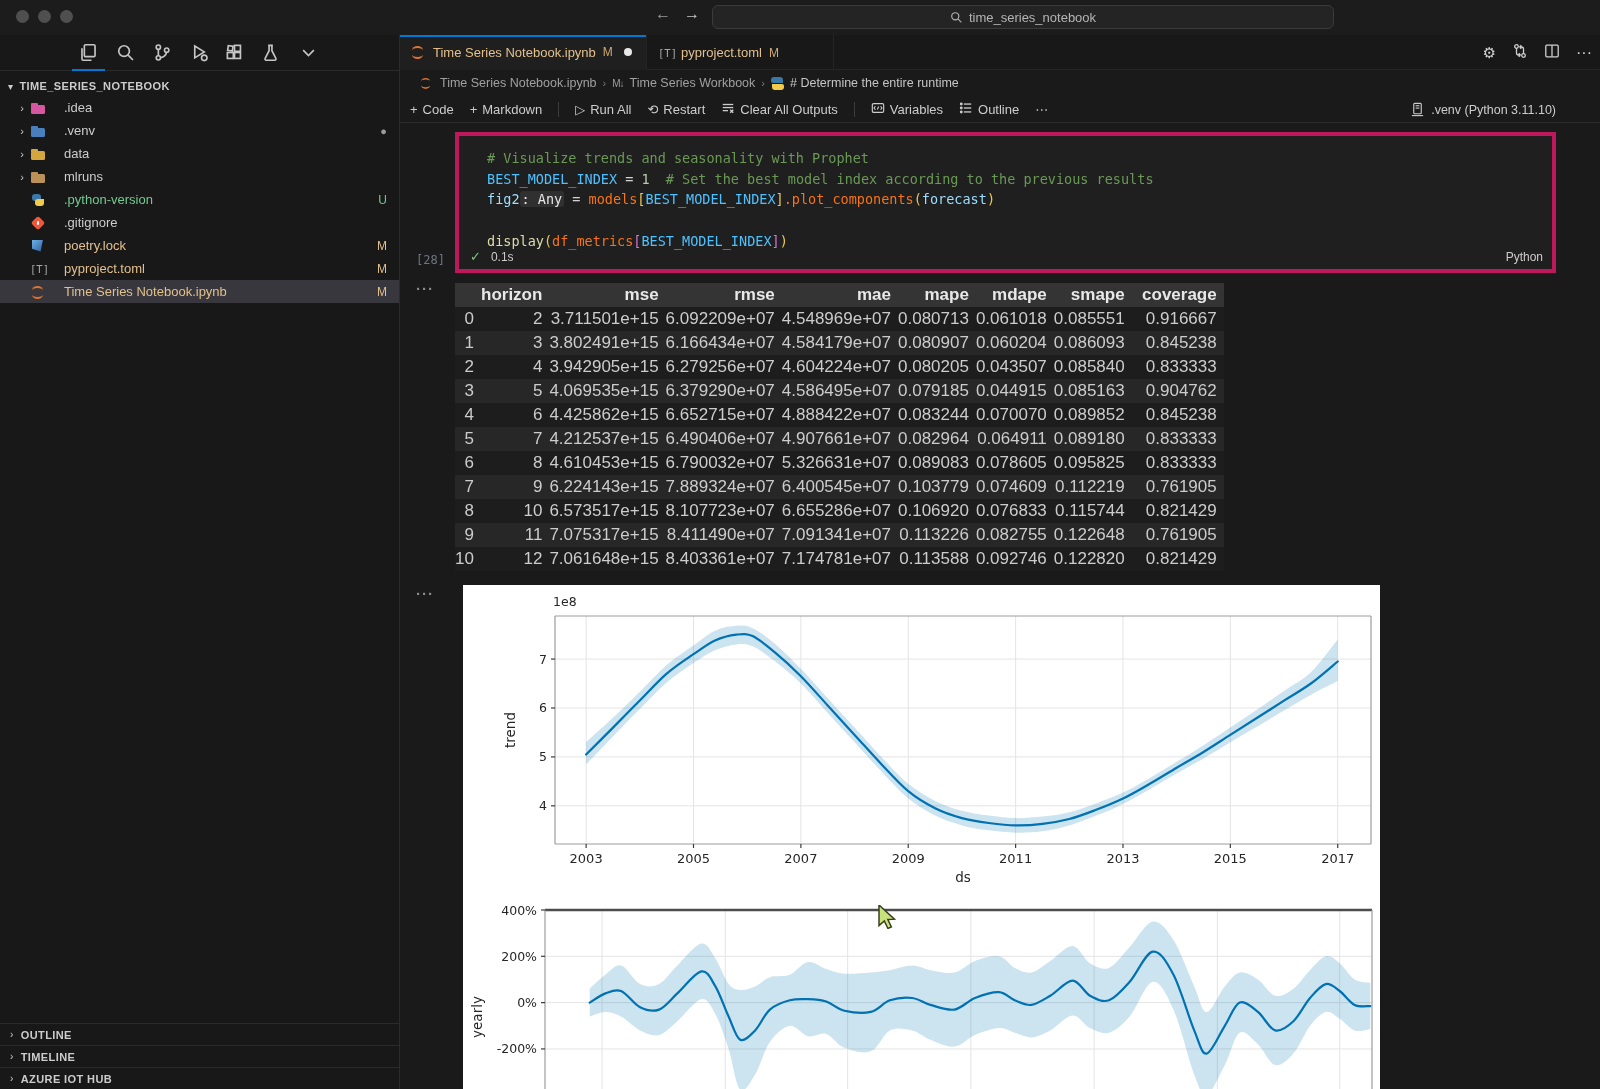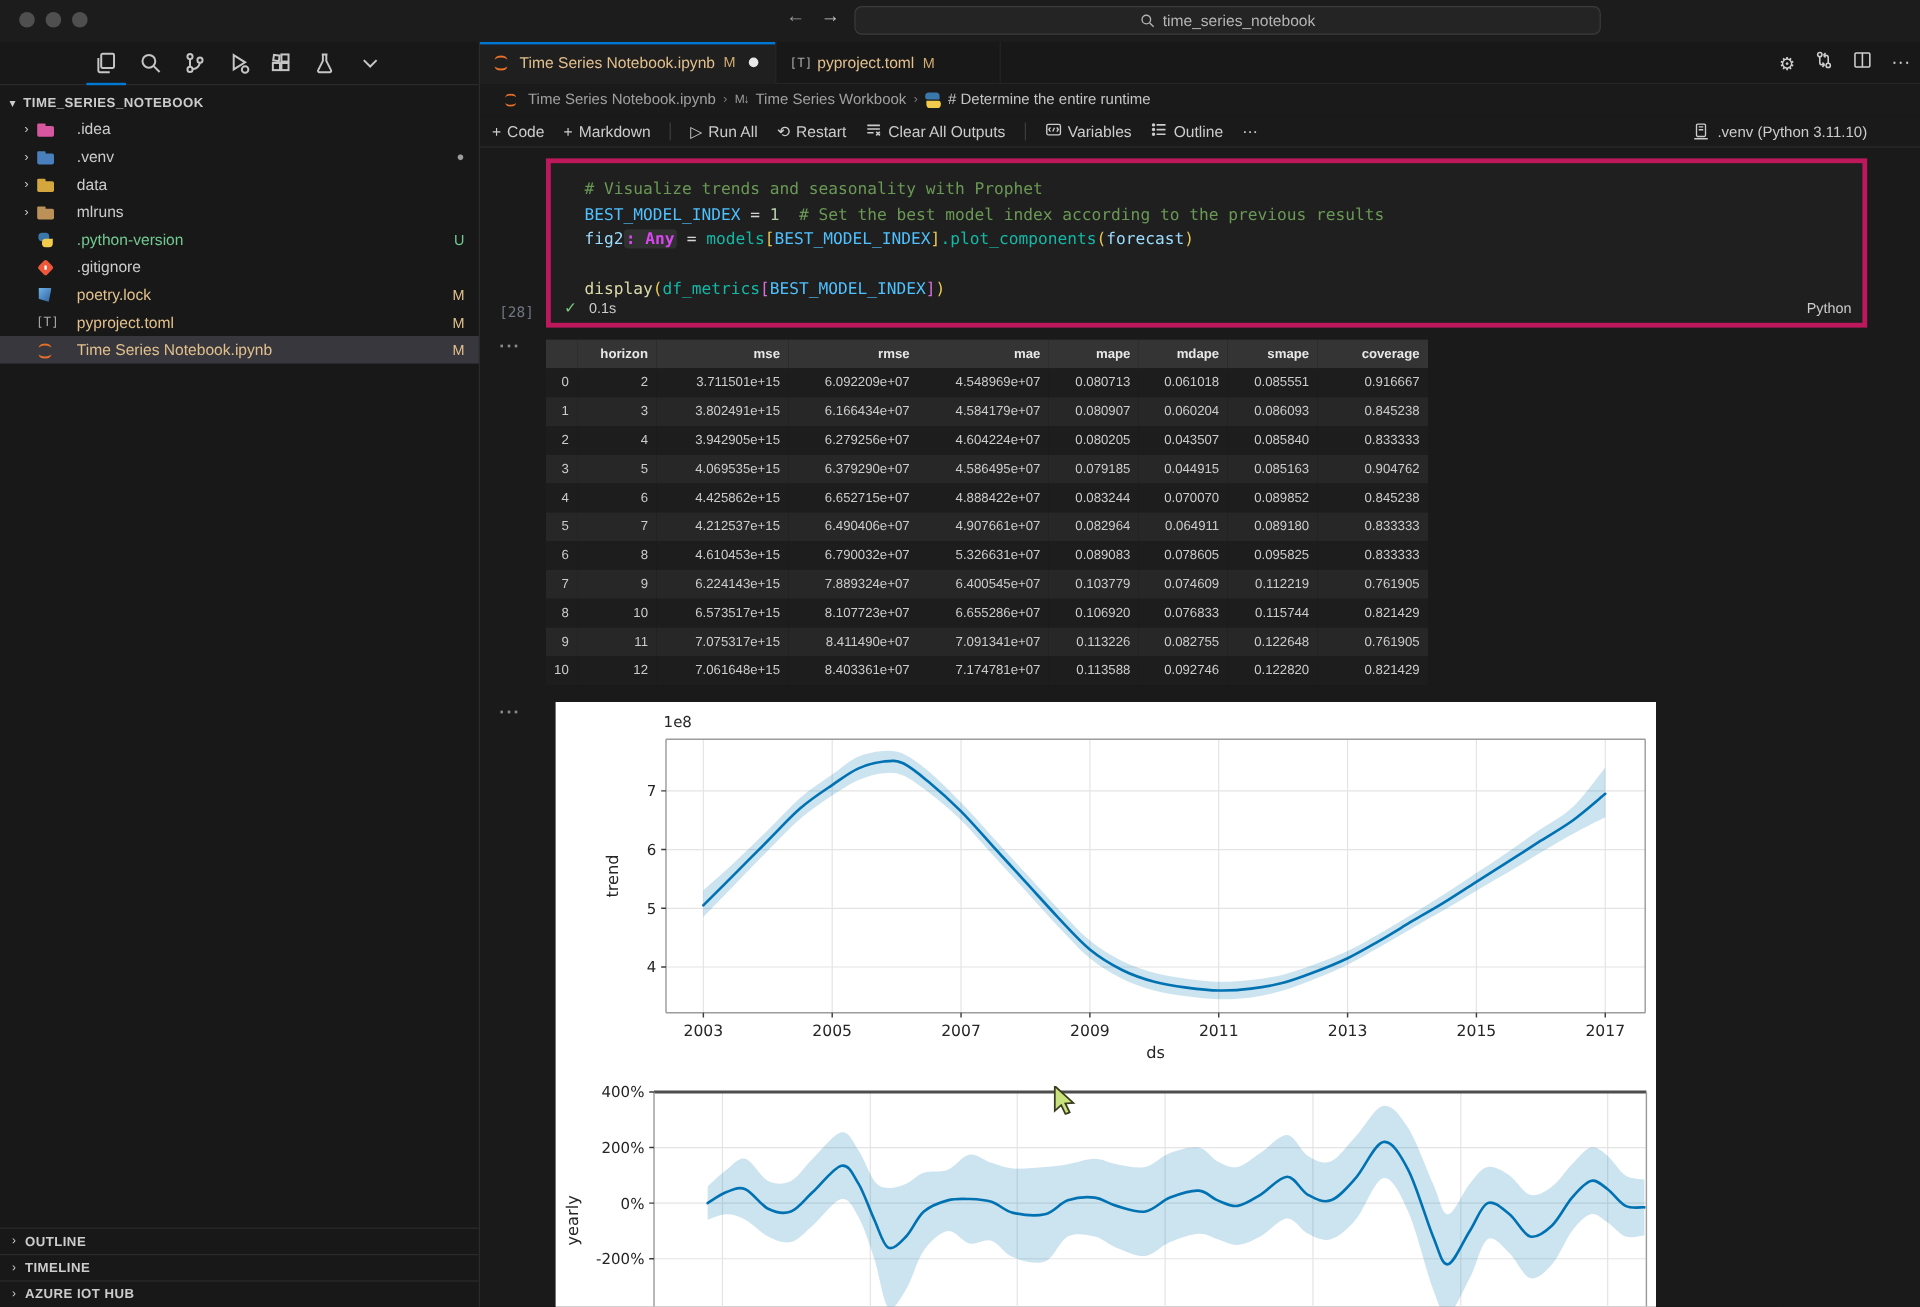--- a/index.html
+++ b/index.html
@@ -81,31 +81,31 @@
   .tbtn .ic { color:#cccccc; font-size:13px; }
   .tsep { width:1px; height:15px; background:#3c3c3c; }
   #kernel { position:absolute; right:44px; top:61px; height:27px; display:flex; align-items:center; gap:6px;
     font-size:12.5px; color:#cccccc; }
 
   
   #cell { position:absolute; left:55px; top:97px; width:1101px; height:141px; background:#1f1f1f; border:4px solid #be185d; }
   #exec-label { position:absolute; left:16px; top:218px; font-family:"DejaVu Sans Mono",monospace; font-size:12px; color:#6e7681; }
   #code-area { position:absolute; left:28px; top:12px; font-family:"DejaVu Sans Mono",monospace; font-size:13.5px; line-height:20.7px; white-space:pre; }
   .tk-comment { color:#6a9955; } .tk-const { color:#4fc1ff; } .tk-var { color:#9cdcfe; }
-  .tk-num { color:#b5cea8; } .tk-func { color:#dcdcaa; } .tk-plain { color:#14b8a6; }
+  .tk-num { color:#b5cea8; } .tk-func { color:#dcdcaa; } .tk-plain { color:#f97316; }
   .tk-op { color:#d4d4d4; } .tk-b1 { color:#e8c855; } .tk-b2 { color:#d670d6; }
-  .tk-hint { color:#d946ef; background:#303031; border-radius:3px; padding:0 2px;font-weight:bold; }
+  .tk-hint { color:#e5e5e5; background:#303031; border-radius:3px; padding:0 2px; }
   #cell-status { position:absolute; left:0; bottom:0; width:100%; height:25px; display:flex; align-items:center;
     font-size:12px; color:#cccccc; }
   #cell-check { color:#7ec97e; margin:0 10px 0 11px; font-size:13px; }
   #cell-lang { position:absolute; right:9px;padding-left:37px; }
 
   
   .out-more { position:absolute; left:16px; color:#8b8b8b; font-size:15px; font-weight:bold; letter-spacing:1px; }
-  #mtable { position:absolute; left:55px; top:248px; border-collapse:collapse; font-size:11px; color:#cccccc; }
+  #mtable { position:absolute; left:55px; top:248px; border-collapse:collapse; font-size:17px; color:#cccccc; }
   #mtable th, #mtable td { height:24px; padding:0 7px 0 0; text-align:right; font-weight:normal; white-space:nowrap; }
   #mtable thead th { background:#343434; font-weight:bold; color:#e8e8e8; }
   #mtable tbody tr:nth-child(odd) td { background:#1d1d1d; }
   #mtable tbody tr:nth-child(even) td { background:#272727; }
 
   #figure { position:absolute; left:63px; top:550px; width:917px; height:504px; background:#ffffff; overflow:hidden; }
   #figure svg { position:absolute; left:0; font-family:"DejaVu Sans",sans-serif; }
   #chart1 { top:0; } #chart2 { top:304px; }
 
   #cursor { position:absolute; left:877px; top:905px; z-index:50; }

